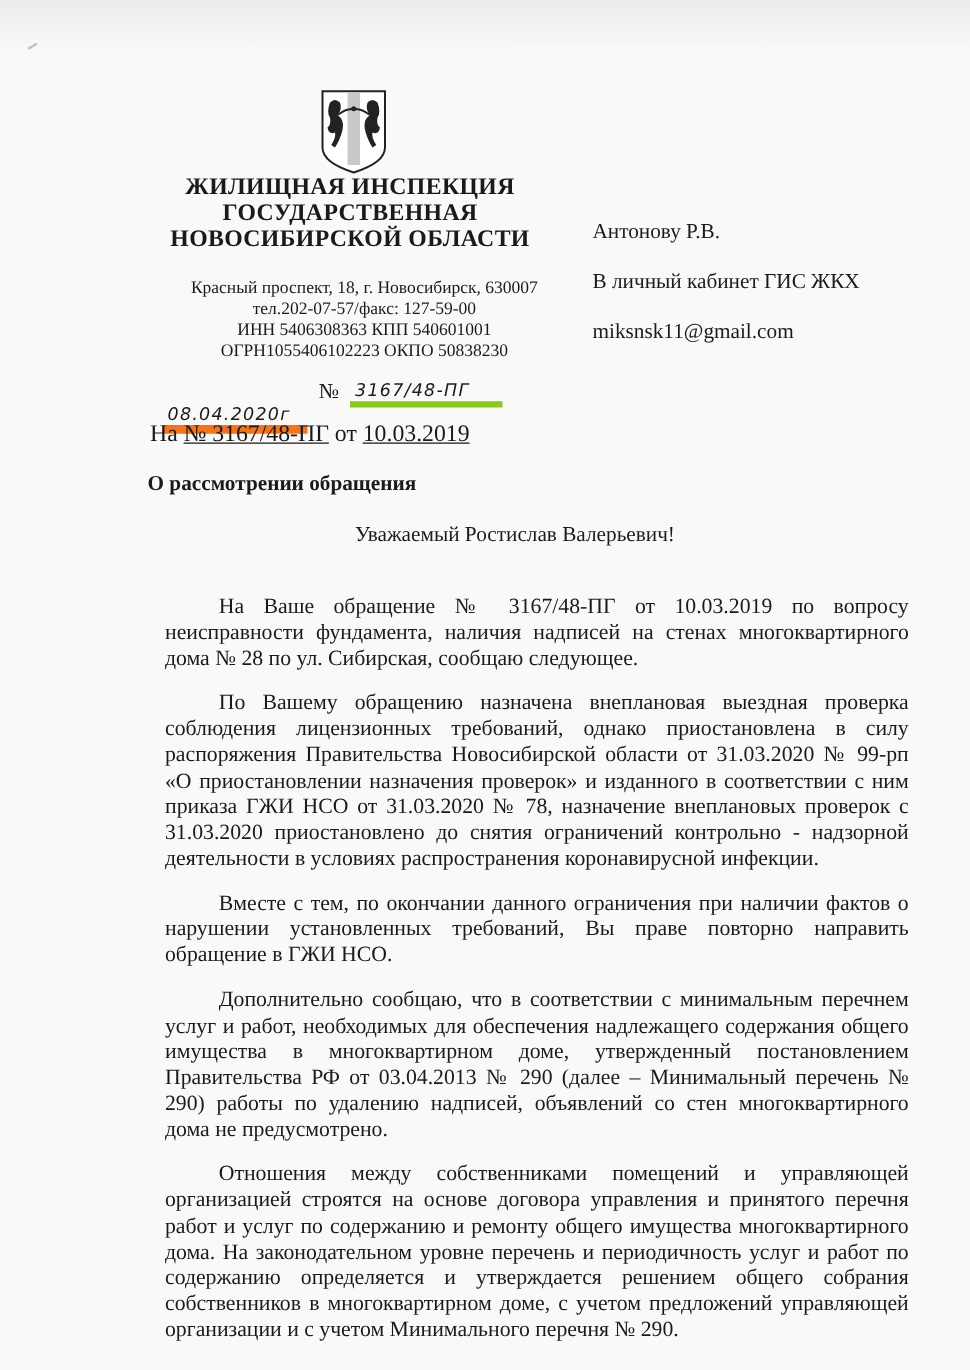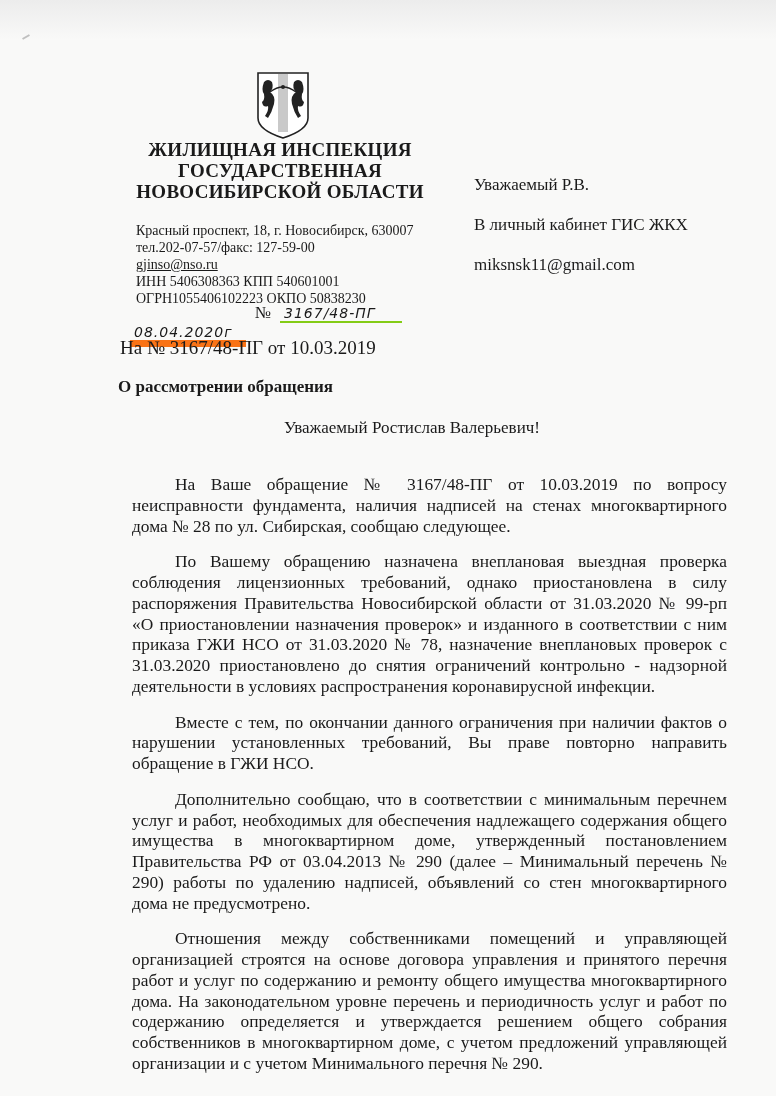--- a/index.html
+++ b/index.html
@@ -18,40 +18,40 @@
     .speck { position: absolute; left: 22px; top: 36px; width: 8px; height: 2px;
       background: #999; transform: rotate(-30deg); opacity: .6; }
     .emblem { position: absolute; left: 252px; top: 70px; width: 62px; height: 70px; }
     .org-name {
       position: absolute; left: 130px; top: 139px; width: 300px;
       text-align: center; font-weight: bold; font-size: 19px; line-height: 21px;
       letter-spacing: 0.3px;
     }
     .org-name div { white-space: nowrap; }
     .requisites {
-      position: absolute; left: 136px; top: 222px; width: 335px;
-      text-align: left; font-size: 14px; line-height: 17px;
+      position: absolute; left: 124px; top: 222px; width: 335px;
+      text-align: center; font-size: 14px; line-height: 17px;
     }
     .requisites .email { text-decoration: underline; }
     .handwritten {
       position: absolute; left: 130px; top: 305px; width: 300px; height: 20px;
       font-family: "DejaVu Sans", sans-serif; font-style: italic;
       font-size: 14px;
     }
     .hw-date { position: absolute; left: 0; top: 5px; width: 112px;
       border-bottom: 7px solid #f97316; padding-left: 4px; letter-spacing: 1px; margin-top: 14px; }
     .hw-no-label { position: absolute; left: 125px; top: -2px;
       font-family: "Liberation Serif", serif; font-style: normal; font-size: 17px; }
     .hw-number { position: absolute; left: 150px; top: 0; width: 118px;
-      border-bottom: 2px solid #84cc16; padding-left: 4px; letter-spacing: 1px; }
+      border-bottom: 5px solid #84cc16; padding-left: 4px; letter-spacing: 1px; }
     .ref-line {
       position: absolute; left: 120px; top: 337px;
       font-size: 19px; line-height: 22px; white-space: nowrap;
     }
-    .ref-line .u { }
+    .ref-line .u { text-decoration: underline; }
     .recipient {
       position: absolute; left: 474px; top: 174px;
       font-size: 17px; line-height: 22px;
     }
     .recipient div { margin-bottom: 18px; white-space: nowrap; }
     .subject {
       position: absolute; left: 118px; top: 377px;
       font-size: 17px; white-space: nowrap; font-weight: bold;
     }
     .greeting {
@@ -84,40 +84,39 @@
 
 <div class="org-name">
   <div>ЖИЛИЩНАЯ  ИНСПЕКЦИЯ</div>
   <div>ГОСУДАРСТВЕННАЯ</div>
   <div>НОВОСИБИРСКОЙ  ОБЛАСТИ</div>
 </div>
 
 <div class="requisites">
   <div>Красный проспект, 18, г. Новосибирск, 630007</div>
   <div>тел.202-07-57/факс: 127-59-00</div>
-  <div class="email">gjinso@nso.ru</div>
   <div>ИНН 5406308363  КПП 540601001</div>
   <div>ОГРН1055406102223 ОКПО 50838230</div>
 </div>
 
 <div class="handwritten">
   <span class="hw-date">08.04.2020г</span>
   <span class="hw-no-label">№</span>
   <span class="hw-number">3167/48-ПГ</span>
 </div>
 
 <div class="ref-line">
   <span>На</span>
   <span class="u">№ 3167/48-ПГ</span>
   <span>от</span>
   <span class="u">10.03.2019</span>
 </div>
 
 <div class="recipient">
-  <div>Уважаемый Р.В.</div>
+  <div>Антонову Р.В.</div>
   <div>В личный кабинет ГИС ЖКХ</div>
   <div>miksnsk11@gmail.com</div>
 </div>
 
 <div class="subject">О рассмотрении обращения</div>
 
 <div class="greeting">Уважаемый Ростислав Валерьевич!</div>
 
 <div class="body-text">
   <p>На Ваше обращение № 3167/48-ПГ от 10.03.2019 по вопросу неисправности фундамента, наличия надписей на стенах многоквартирного дома № 28 по ул. Сибирская, сообщаю следующее.</p>

